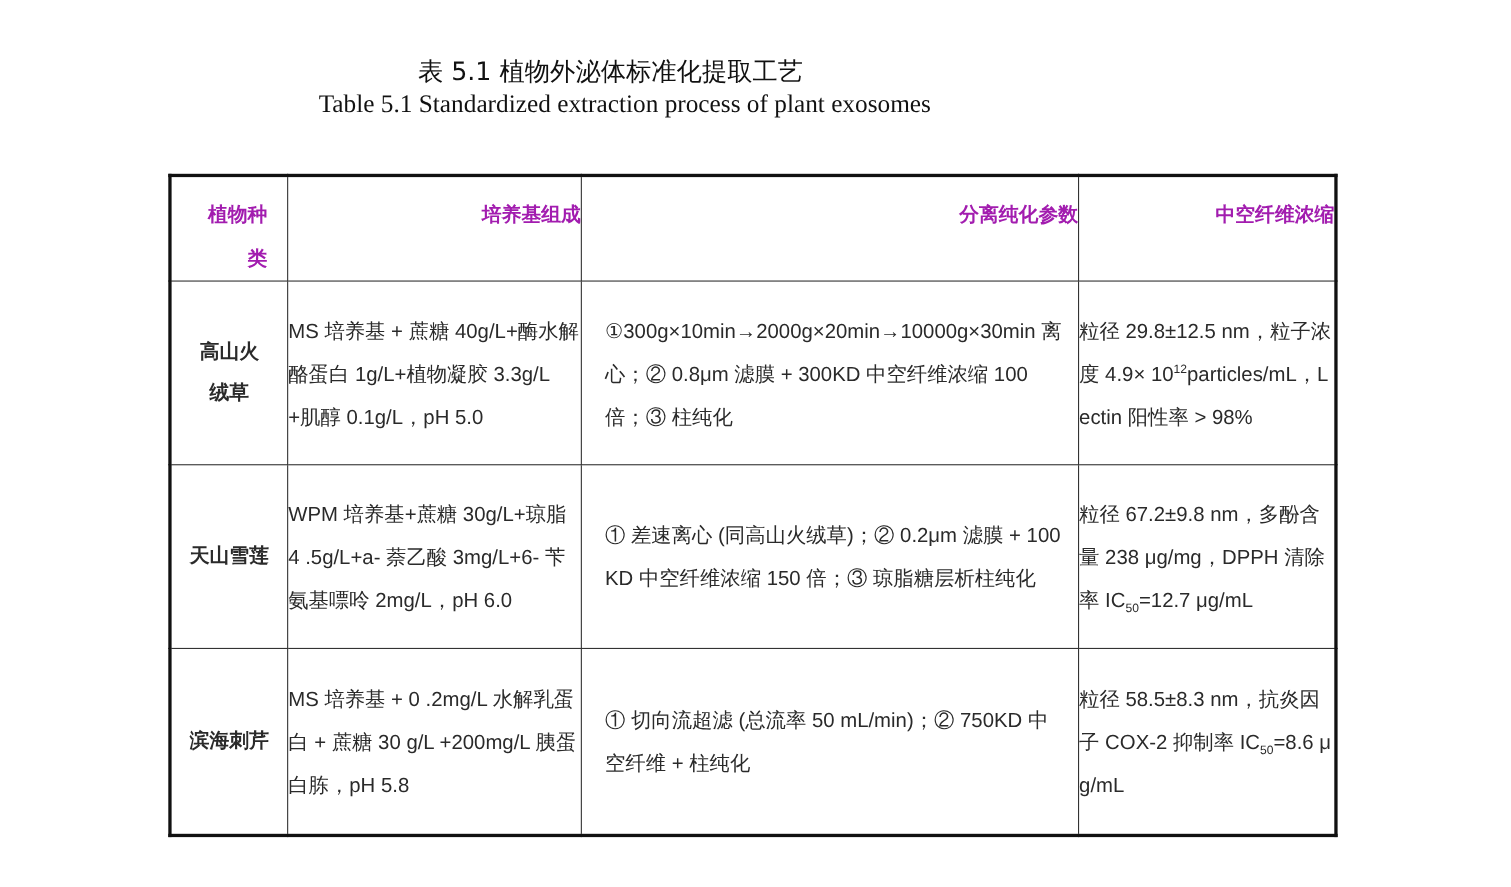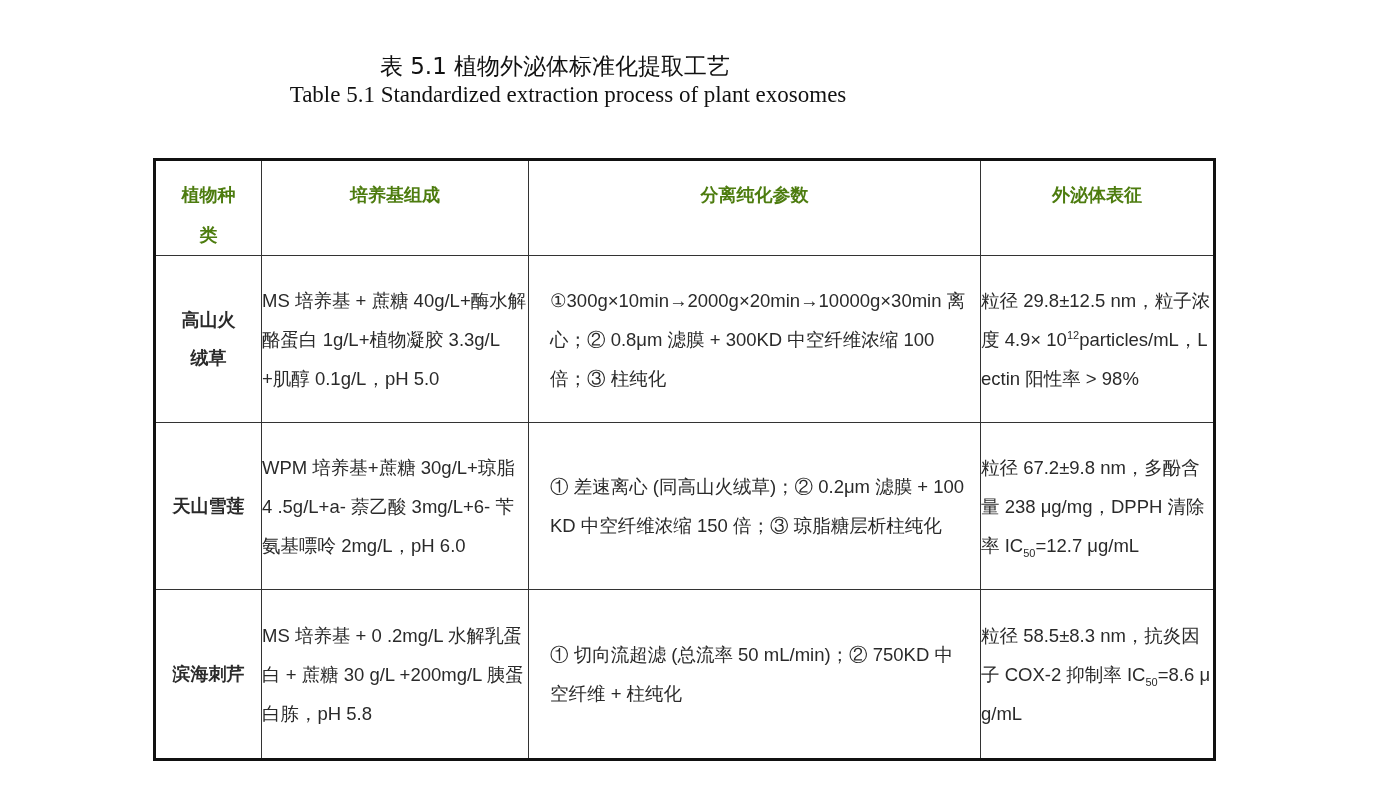--- a/index.html
+++ b/index.html
@@ -20,25 +20,25 @@
     font-family: "Liberation Sans", sans-serif;
     font-size: 18.5px; color: #2a2a2a;
     table-layout: fixed;
   }
   table.main td, table.main th {
     border: 1px solid #333;
     vertical-align: middle;
     padding: 0;
   }
   table.main th {
-    font-weight: bold; color: #4d7c0f;
+    font-weight: bold; color: #a21caf;
     vertical-align: top;
     padding-top: 14px;
     height: 79px;
-    text-align: center;
+    text-align: right;
     line-height: 40px;
     font-family: Liberation Sans, sans-serif;
     font-size: 18px;
   }
   .col1 { width: 107px; }
   .col2 { width: 267px; }
   .col3 { width: 452px; }
   .col4 { width: 234px; }
   td.species {
     text-align: center; font-weight: bold;
@@ -65,21 +65,21 @@
     <col class="col1">
       <col class="col2">
       <col class="col3">
       <col class="col4">
   </colgroup>
   <thead>
     <tr>
       <th style="padding-left:18px;padding-right:18px;">植物种类</th>
       <th>培养基组成</th>
       <th>分离纯化参数</th>
-      <th>外泌体表征</th>
+      <th>中空纤维浓缩</th>
     </tr>
   </thead>
   <tbody>
     <tr class="r1">
       <td class="species" style="padding:0 22px;">高山火绒草</td>
       <td class="txt">MS 培养基 + 蔗糖 40g/L+酶水解酪蛋白 1g/L+植物凝胶 3.3g/L+肌醇 0.1g/L，pH 5.0</td>
       <td class="txt wide">①300g×10min→2000g×20min→10000g×30min 离心；② 0.8μm 滤膜 + 300KD 中空纤维浓缩 100 倍；③ 柱纯化</td>
       <td class="txt"><span>粒径 29.8±12.5 nm，粒子浓度 4.9× 10</span><sup>12</sup><span>particles/mL，Lectin 阳性率 &gt; 98%</span></td>
     </tr>
     <tr class="r2">

